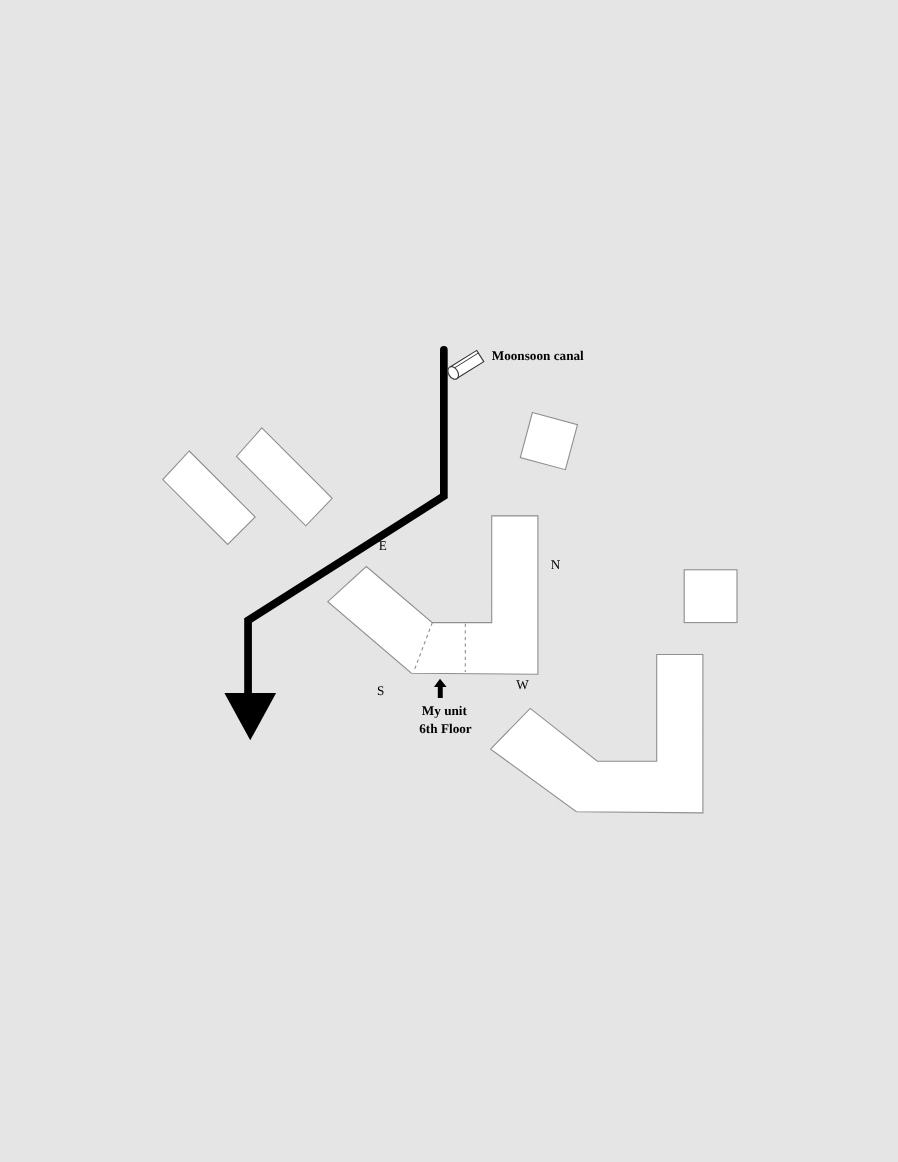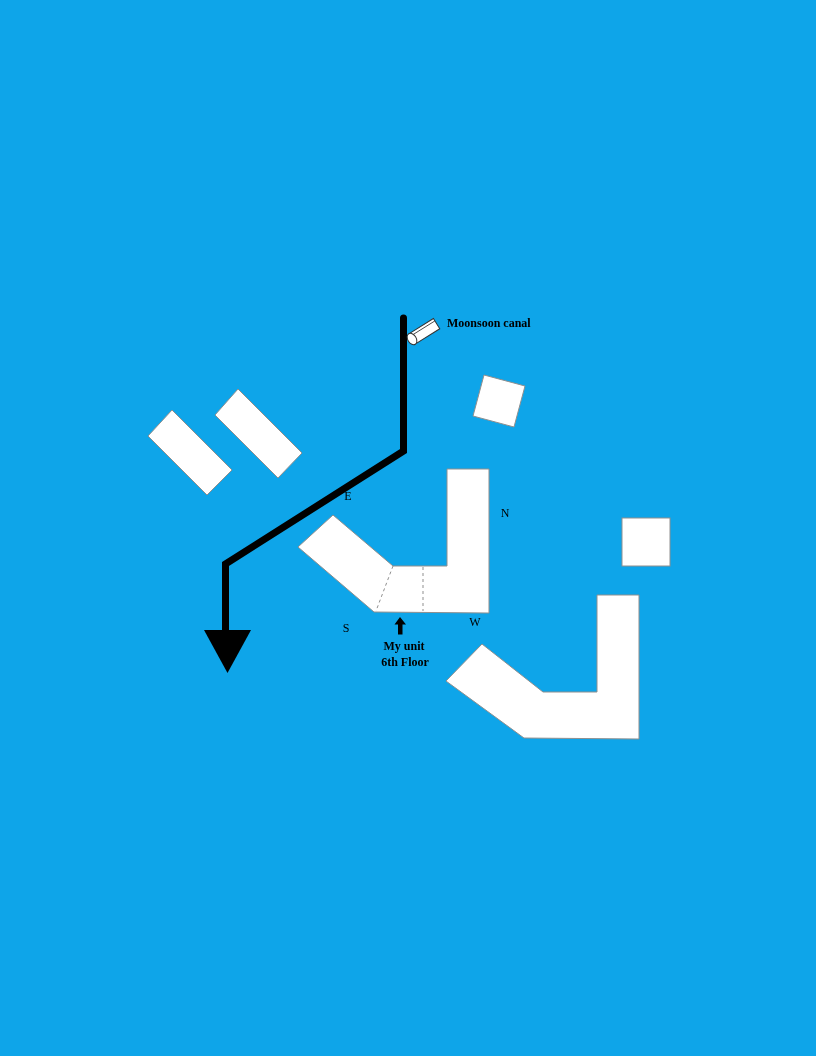--- a/index.html
+++ b/index.html
@@ -1,20 +1,20 @@
 <!DOCTYPE html>
 <html><head>
 <meta charset="utf-8">
 <style>
   html, body { margin: 0; padding: 0; background: #ffffff; }
   .page {
     position: relative;
     width: 816px;
     height: 1056px;
-    background: #0ea5e9;
+    background: #e5e5e5;
     overflow: hidden;
     font-family: "Liberation Serif", serif;
   }
   svg { position: absolute; top: 0; left: 0; }
   .lbl-bold   { font: bold 12px "Liberation Serif", serif; }
   .lbl-compass{ font: 12px "Liberation Serif", serif; }
 </style>
 </head>
 <body>
 

